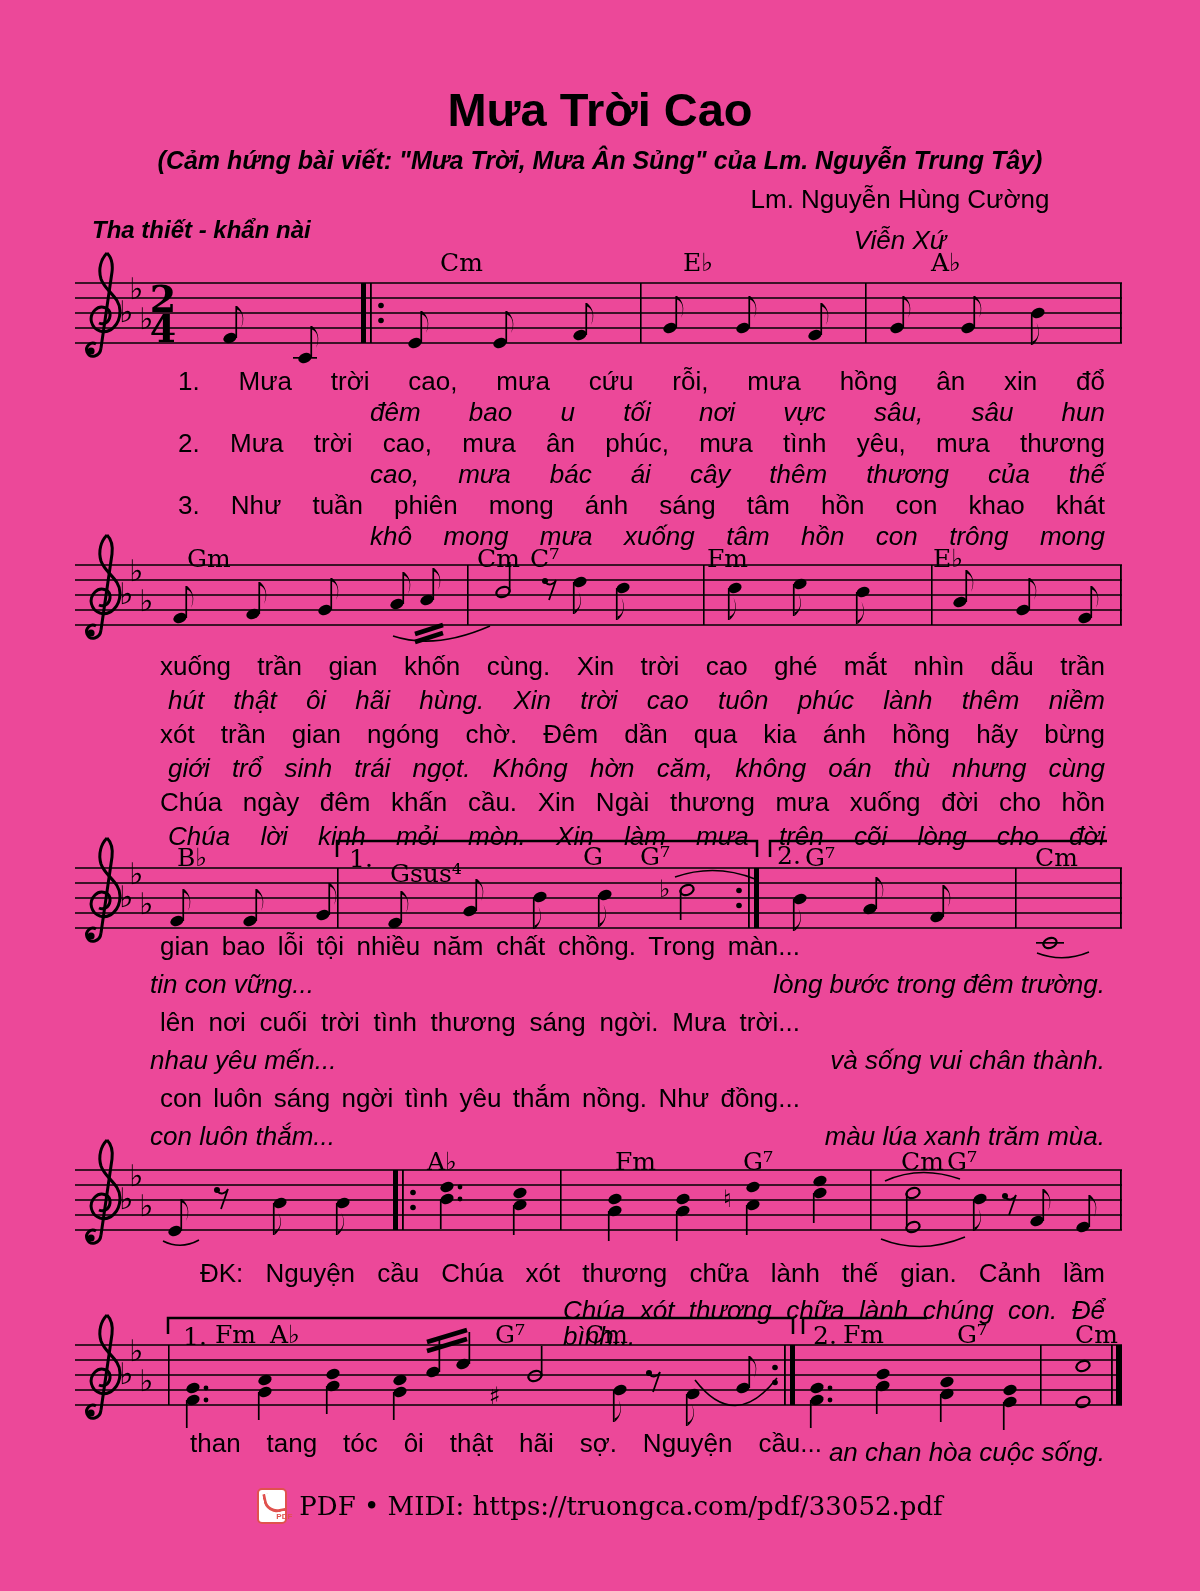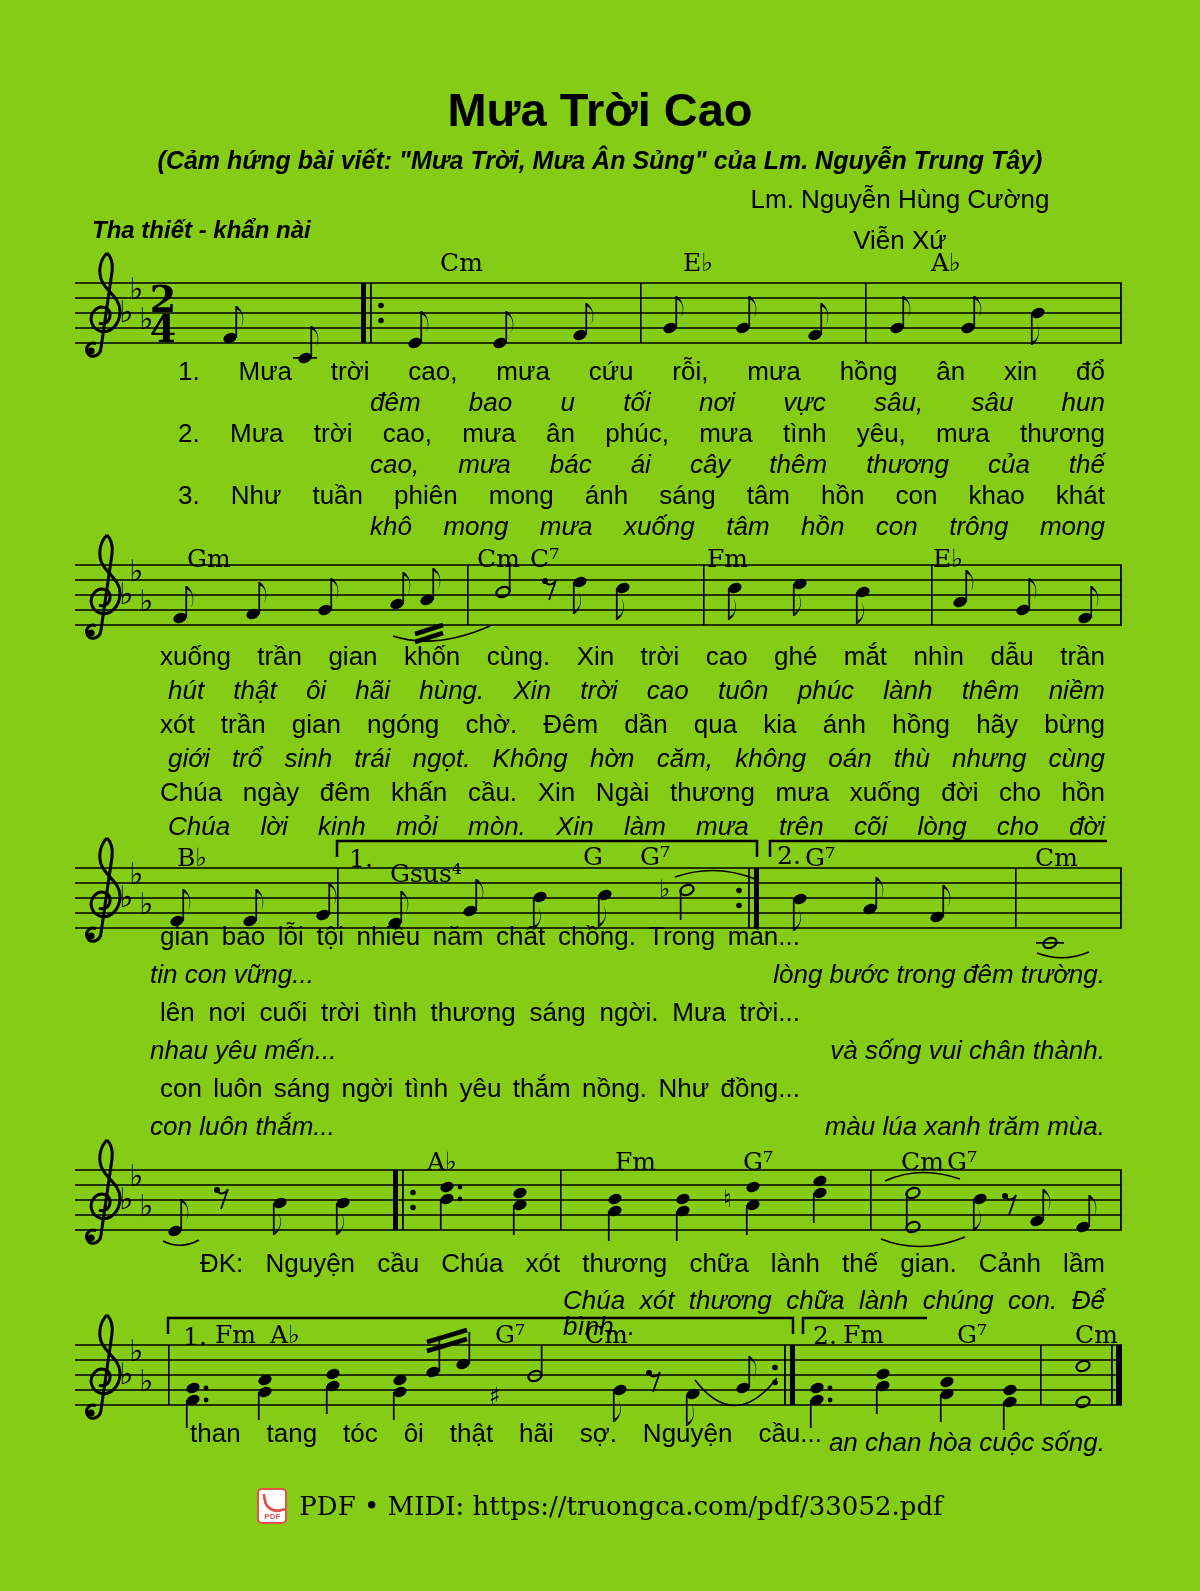--- a/index.html
+++ b/index.html
@@ -1,42 +1,42 @@
 <!DOCTYPE html>
 <html><head>
 <meta charset="utf-8">
 <style>
   html,body{margin:0;padding:0;background:#fff;}
-  .page{position:relative;width:1200px;height:1591px;background:#84cc16;overflow:hidden;
+  .page{position:relative;width:1200px;height:1591px;background:#ec4899;overflow:hidden;
         font-family:"Liberation Sans","DejaVu Sans",sans-serif;color:#000;}
   .title{position:absolute;top:82px;left:0;width:1200px;text-align:center;
          font-size:47px;font-weight:bold;letter-spacing:0px;}
   .subtitle{position:absolute;top:146px;left:0;width:1200px;text-align:center;
             font-size:25px;font-weight:bold;font-style:italic;}
   .byline{position:absolute;top:172px;left:745px;width:310px;text-align:center;font-size:26px;margin-top:12px;}
-  .byline .row2{margin-top:10px;}
+  .byline .row2{margin-top:10px;font-style:italic;}
   .tempo{position:absolute;top:216px;left:92px;font-size:24px;font-weight:bold;font-style:italic;}
   .system{position:absolute;left:75px;width:1050px;height:130px;}
   .system svg{position:absolute;top:0;left:0;overflow:visible;}
   .chord{position:absolute;font-family:"DejaVu Serif","DejaVu Sans",serif;font-size:25px;
          white-space:nowrap;line-height:1;}
   .volta-num{position:absolute;font-family:"DejaVu Serif","DejaVu Sans",serif;font-size:25px;line-height:1;}
-  .lyrblock{position:absolute;left:150px;width:955px;}
+  .lyrblock{position:absolute;left:150px;width:955px;margin-top:10px;}
   .lyr{font-size:26px;line-height:1;white-space:normal;color:#000;}
   .just{text-align:justify;text-align-last:justify;}
   .it{font-style:italic;}
   .row31{height:31px;} .row34{height:34px;} .row38{height:38px;}
   .split{display:flex;justify-content:space-between;}
   .footer{position:absolute;top:1488px;left:0;width:1200px;display:flex;
           justify-content:center;align-items:center;gap:12px;}
   .pdficon{width:30px;height:36px;border:2px solid #e0524e;border-radius:5px;background:#fff;
            position:relative;box-sizing:border-box;}
   .pdficon .squig{position:absolute;top:2px;left:5px;width:18px;height:18px;
            border-bottom:3px solid #e0524e;border-left:3px solid #e0524e;border-radius:0 0 0 14px;transform:rotate(-12deg);}
-  .pdficon .lbl{position:absolute;bottom:1px;left:0;width:100%;text-align:center;
+  .pdficon .lbl{position:absolute;bottom:1px;left:12px;width:100%;text-align:center;
            font-size:8px;font-weight:bold;color:#e0524e;font-family:"Liberation Sans",sans-serif;}
   .footertext{font-family:"DejaVu Serif","Liberation Serif",serif;font-size:26px;}
   svg .sym{font-family:"DejaVu Sans",sans-serif;font-size:30px;}
   svg .sym-s{font-family:"DejaVu Sans",sans-serif;font-size:24px;}
   svg .tsig{font-family:"DejaVu Serif",serif;font-size:38px;font-weight:bold;}
 </style>
 </head>
 <body>
 
 <div class="page">

